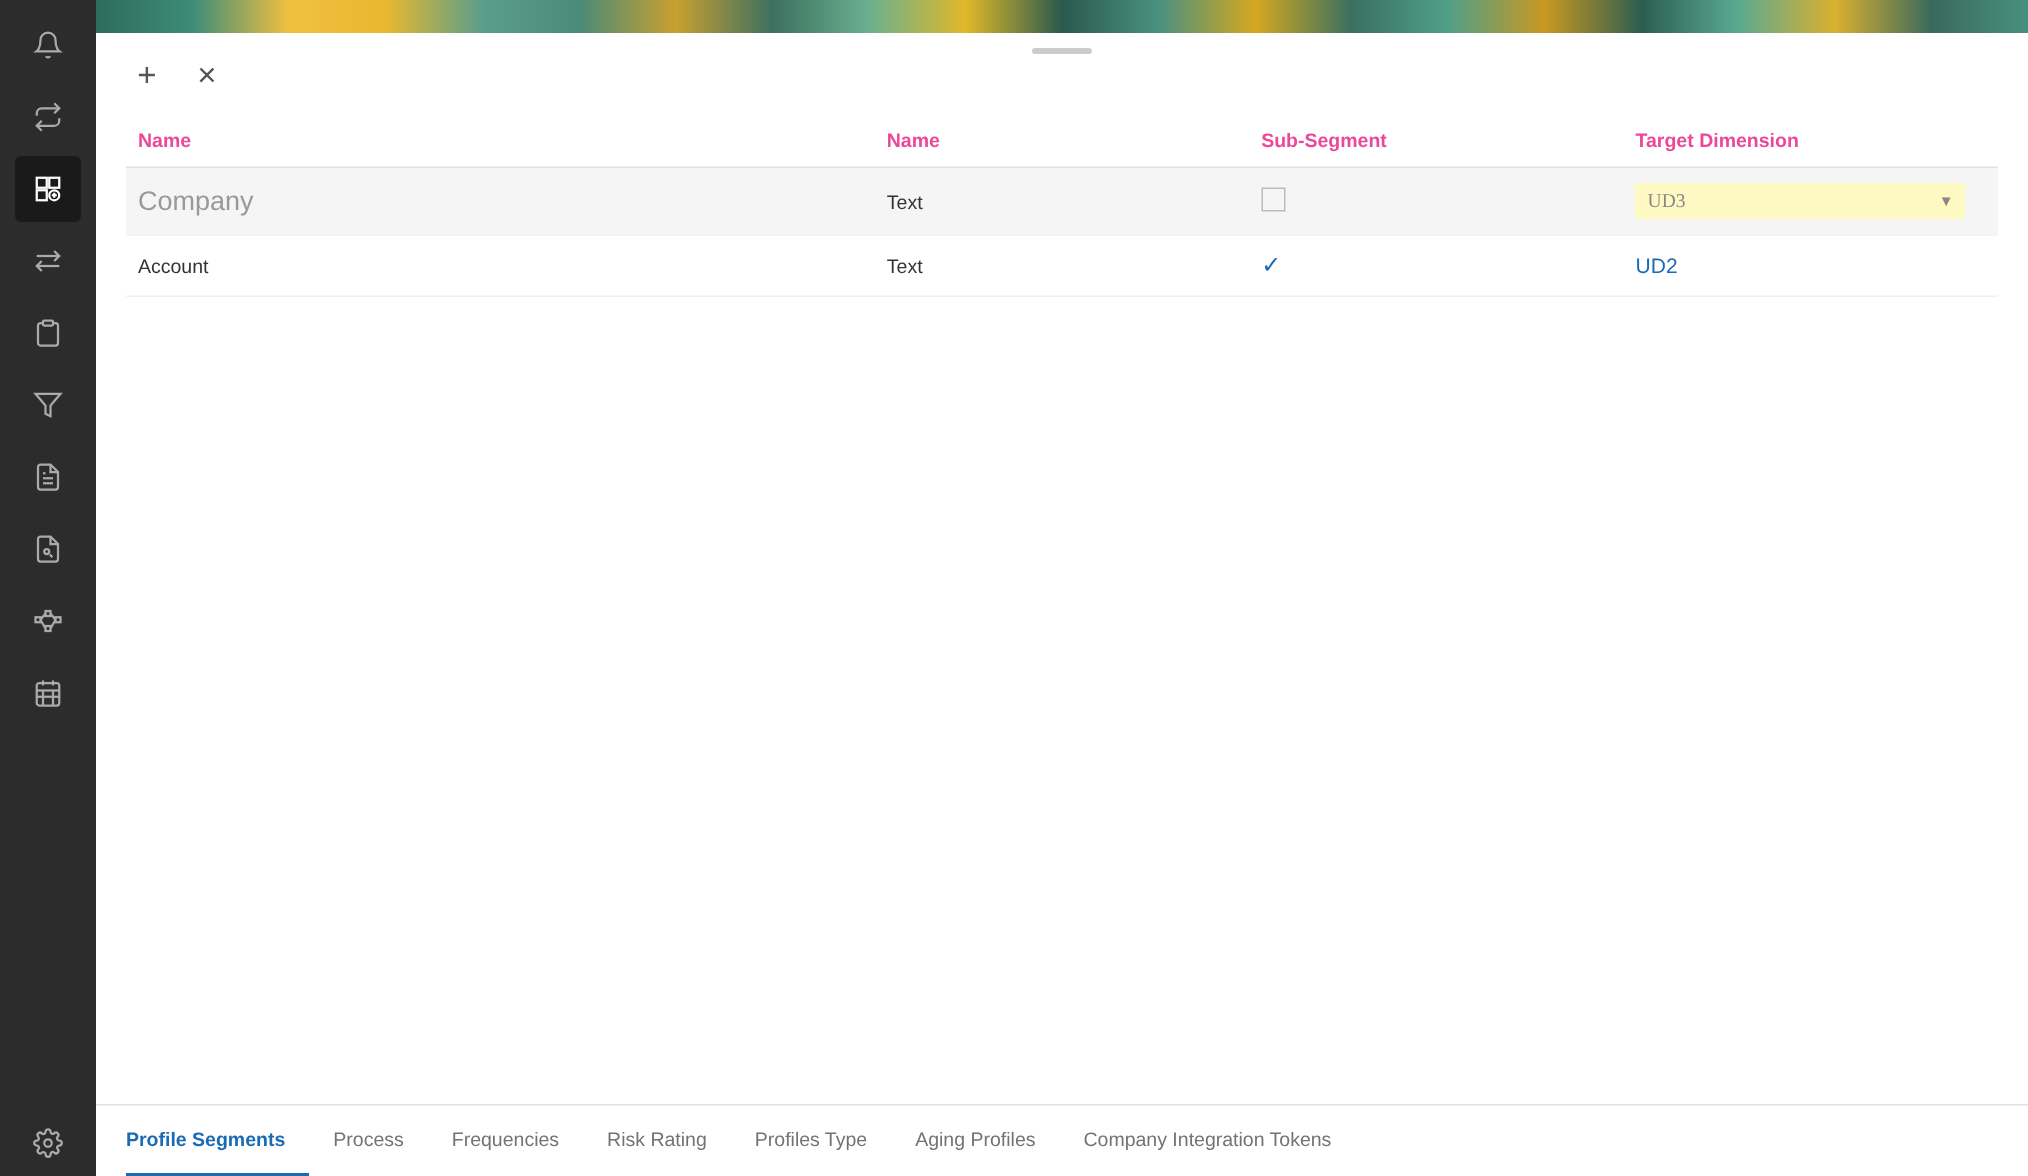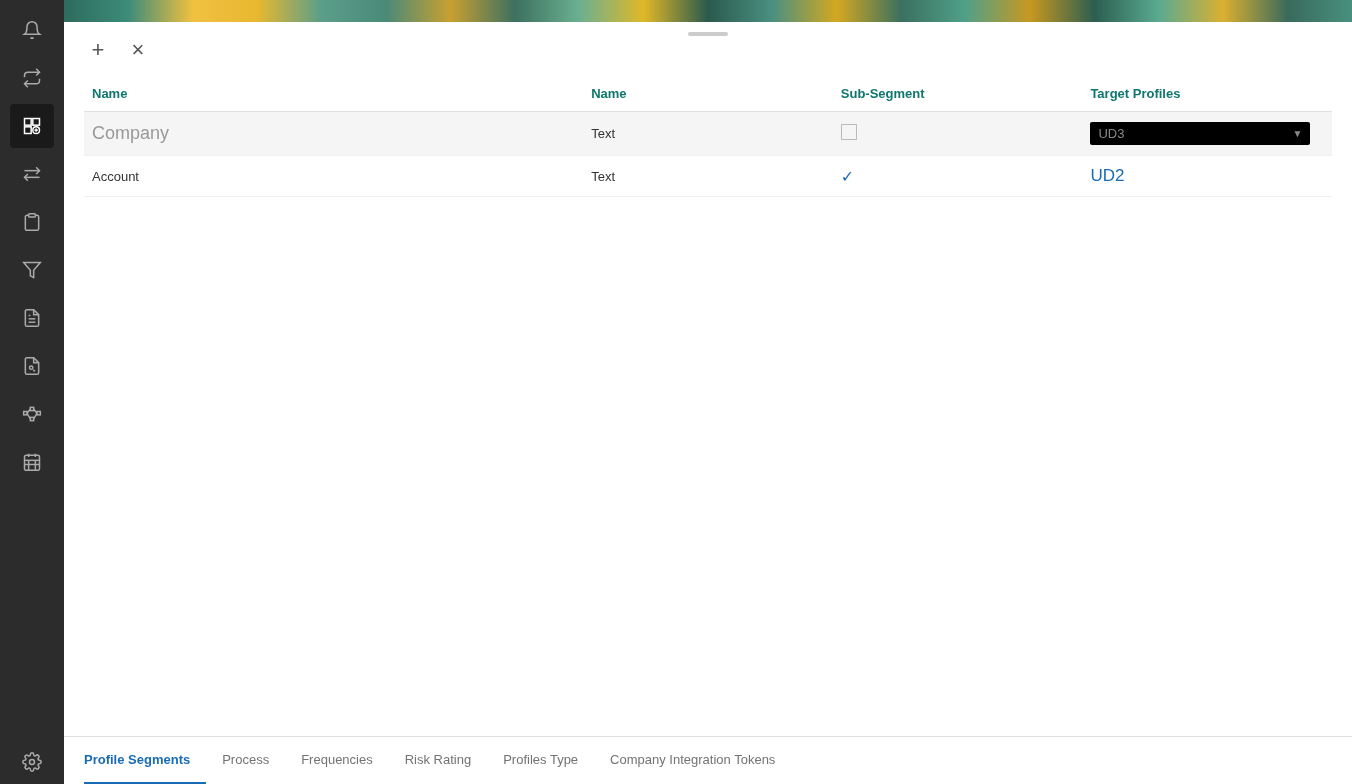--- a/index.html
+++ b/index.html
@@ -104,21 +104,21 @@
       padding: 0 20px;
     }
     table {
       width: 100%;
       border-collapse: collapse;
     }
     thead tr th {
       text-align: left;
       font-weight: 600;
       font-size: 13px;
-      color: #0f766e;
+      color: #ec4899;
       padding: 10px 8px;
       border-bottom: 1px solid #e0e0e0;
     }
     tbody tr td {
       padding: 10px 8px;
       font-size: 13px;
       color: #333;
       border-bottom: 1px solid #f0f0f0;
     }
     .row-highlighted {
@@ -142,33 +142,34 @@
       background: #f5f5f5;
     }
     .checkbox-active {
       color: #1a6bb5;
       font-size: 16px;
     }
     .target-dim-select {
       display: flex;
       align-items: center;
       justify-content: space-between;
-      background: #000000;
+      background: #fef9c3;
       border: none;
       border-radius: 2px;
       padding: 4px 8px;
       font-size: 13px;
       color: #888;
       width: 220px;
       cursor: pointer;
+      font-family: Liberation Serif, serif;
     }
     .target-dim-link {
       color: #1a6bb5;
       text-decoration: none;
-      font-size: 17px;
+      font-size: 14px;
     }
 
     
     .bottom-tabs {
       display: flex;
       align-items: center;
       border-top: 1px solid #e0e0e0;
       padding: 16px 20px;
       background: #fff;
       flex-shrink: 0;
@@ -305,21 +306,21 @@
       <div class="toolbar-btn" style="font-size:22px; font-weight:300; color:#555;">×</div>
     </div>
 
     <div class="table-container">
       <table>
         <thead>
           <tr>
             <th style="width:40%;">Name</th>
             <th style="width:20%;">Name</th>
             <th style="width:20%;">Sub-Segment</th>
-            <th style="width:20%;">Target Profiles</th>
+            <th style="width:20%;">Target Dimension</th>
           </tr>
         </thead>
         <tbody id="table-body">
         <tr class="row-highlighted">
               <td><input type="text" class="name-input" placeholder="Company" value="Company" style=""></td>
               <td>Text</td>
               <td><div class="checkbox-inactive"></div></td>
               <td>
                 <div class="target-dim-select">
                   <span>UD3</span>
@@ -336,16 +337,17 @@
           </tbody>
       </table>
     </div>
 
     <div class="bottom-tabs" id="bottom-tabs">
     <div class="tab-item active">Profile Segments</div>
         <div class="tab-item">Process</div>
         <div class="tab-item">Frequencies</div>
         <div class="tab-item">Risk Rating</div>
         <div class="tab-item">Profiles Type</div>
+        <div class="tab-item">Aging Profiles</div>
         <div class="tab-item">Company Integration Tokens</div>
       </div>
   </div>
 </div>
 
 </body></html>

